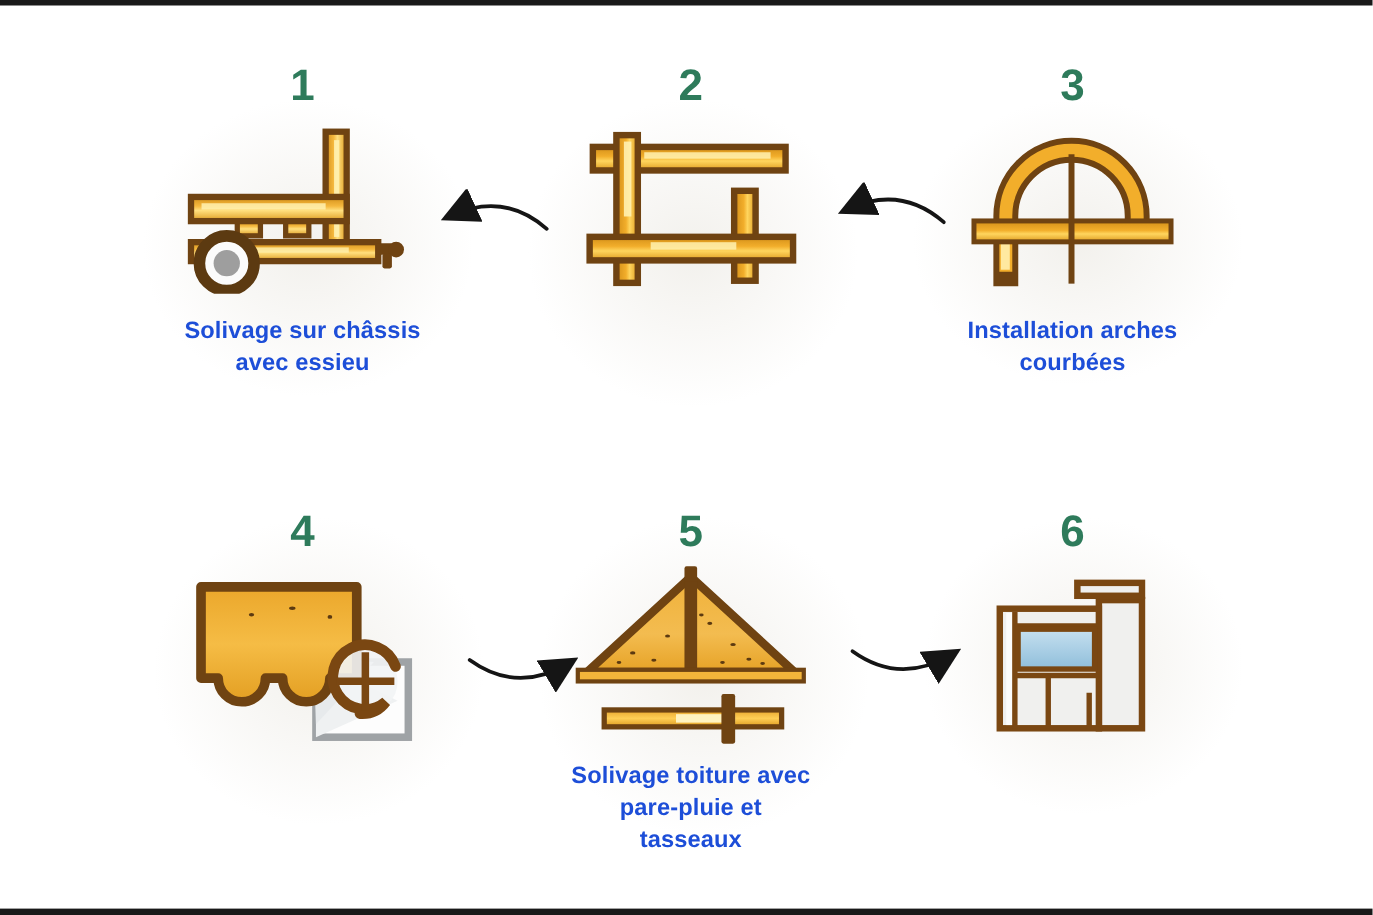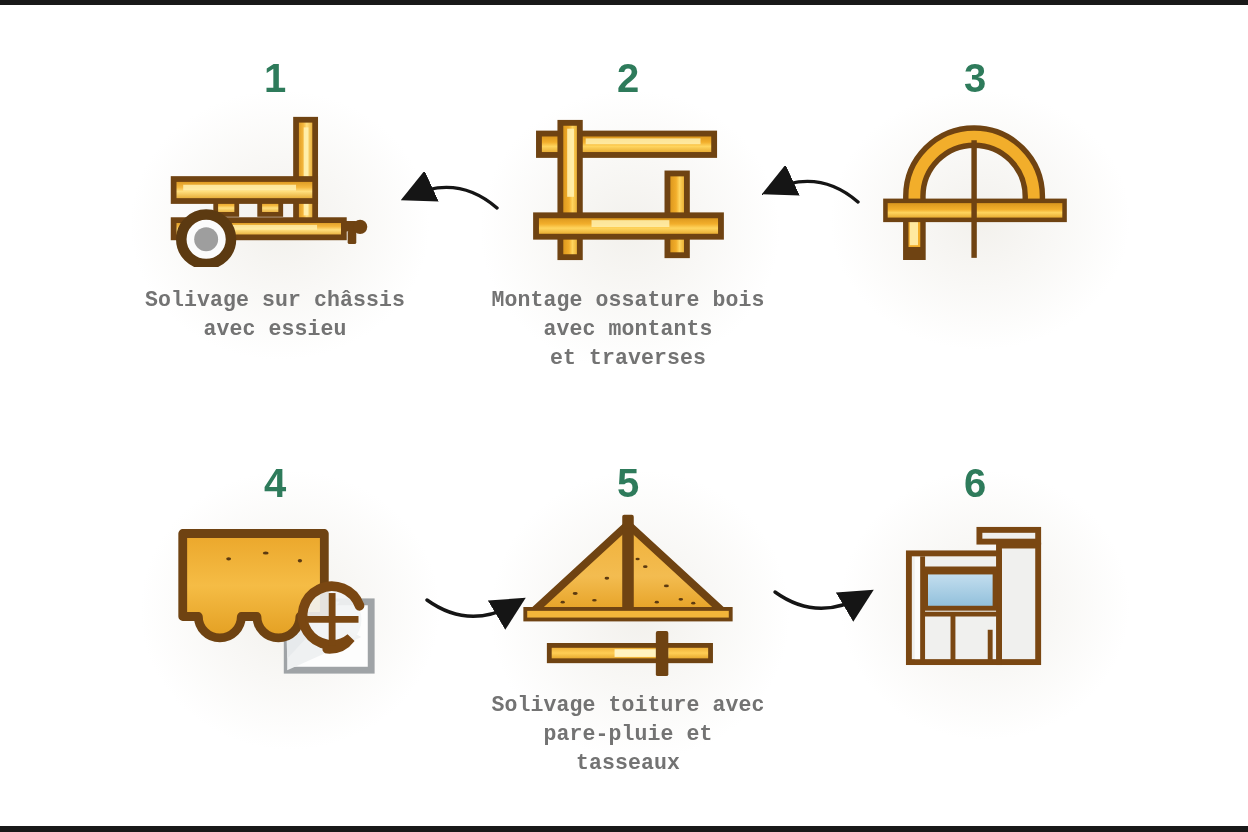--- a/index.html
+++ b/index.html
@@ -9,22 +9,22 @@
   }
   .edge-bar{position:absolute;left:0;right:0;background:#191919;}
   .edge-top{top:0;height:5px;}
   .edge-bottom{bottom:0;height:6px;}
   .blob{position:absolute;border-radius:50%;pointer-events:none;
     background:radial-gradient(closest-side,rgba(240,238,233,0.85),rgba(255,255,255,0));}
   .step{position:absolute;width:340px;text-align:center;}
   .step-number{font-size:40px;font-weight:700;color:#2E7B5B;height:56px;line-height:56px;}
   .icon-wrap{height:160px;margin-top:4px;display:flex;align-items:center;justify-content:center;}
   .caption{
-    margin-top:16px;font-size:21.5px;font-weight:700;color:#737373;
-    line-height:1.34;white-space:pre-line;letter-spacing:0.1px;font-family:Liberation Mono, monospace;
+    margin-top:16px;font-size:21.5px;font-weight:700;color:#1d4ed8;
+    line-height:1.34;white-space:pre-line;letter-spacing:0.1px;
   }
   .arrow{position:absolute;}
 </style>
 </head>
 <body>
 
 <div class="stage">
 
   <div class="blob" style="left:130px;top:90px;width:300px;height:270px;"></div>
   <div class="blob" style="left:480px;top:90px;width:300px;height:280px;"></div>
@@ -93,23 +93,20 @@
         </defs>
         <rect x="8" y="17" width="180" height="22" fill="url(#g2h)" stroke="#6F4312" stroke-width="6"></rect>
         <rect x="56" y="22" width="118" height="6" fill="#FFF1B0" opacity="0.85"></rect>
         <rect x="140" y="58" width="20" height="84" fill="url(#g2v)" stroke="#6F4312" stroke-width="6"></rect>
         <rect x="30" y="6" width="20" height="138" fill="url(#g2v)" stroke="#6F4312" stroke-width="6"></rect>
         <rect x="37" y="12" width="7" height="70" fill="#FFF1B0" opacity="0.9"></rect>
         <rect x="5" y="101" width="190" height="22" fill="url(#g2h)" stroke="#6F4312" stroke-width="6"></rect>
         <rect x="62" y="106" width="80" height="7" fill="#FFF1B0" opacity="0.85"></rect>
       </svg>
     </div>
-    <div class="caption">Montage ossature bois
-avec montants
-et traverses</div>
   </div>
 
   <div class="step" style="left:805px;top:50px;">
     <div class="step-number">3</div>
     <div class="icon-wrap">
       <svg width="190" height="154" viewBox="0 0 210 170">
         <defs>
           <linearGradient id="g3h" x1="0" y1="0" x2="0" y2="1">
             <stop offset="0" stop-color="#D28E18"></stop>
               <stop offset="0.45" stop-color="#F2AE2B"></stop>
@@ -117,20 +114,22 @@
               <stop offset="1" stop-color="#DD9A1E"></stop>
           </linearGradient>
         </defs>
         <path d="M38,150 L38,92 A66,66 0 0 1 170,92 L170,102" fill="none" stroke="#6F4312" stroke-width="25" stroke-linecap="square"></path>
         <path d="M38,148 L38,92 A66,66 0 0 1 170,92 L170,100" fill="none" stroke="#F2AE2B" stroke-width="13"></path>
         <rect x="33" y="108" width="9" height="38" fill="#FFE9A0"></rect>
         <rect x="6" y="97" width="198" height="21" fill="url(#g3h)" stroke="#6F4312" stroke-width="5"></rect>
         <rect x="101" y="30" width="6" height="130" fill="#6F4312"></rect>
       </svg>
     </div>
+    <div class="caption">Installation arches
+courbées</div>
   </div>
 
   <div class="step" style="left:105px;top:455px;">
     <div class="step-number">4</div>
     <div class="icon-wrap">
       <svg width="215" height="166" viewBox="0 0 220 170">
         <defs>
           <linearGradient id="g4h" x1="0" y1="0" x2="0" y2="1">
             <stop offset="0" stop-color="#EBA72B"></stop>
               <stop offset="0.5" stop-color="#F5BC45"></stop>

